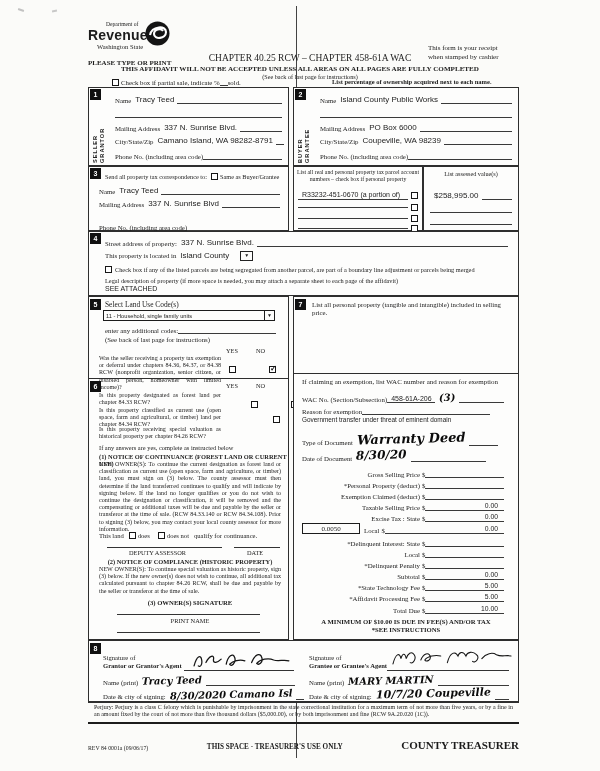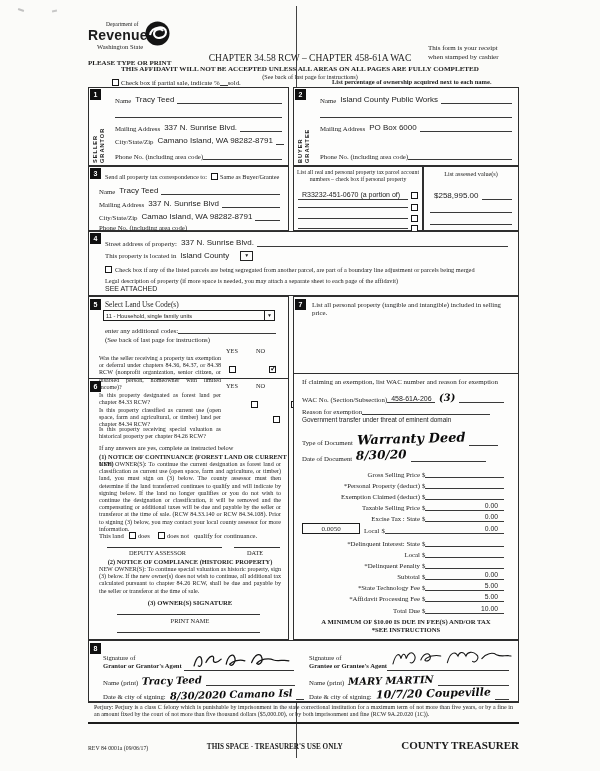--- a/index.html
+++ b/index.html
@@ -46,21 +46,21 @@
   <div class="abs" style="left:88px;top:21px;width:110px">
     <svg class="abs" style="left:56px;top:-1px" width="27" height="27" viewBox="0 0 27 27">
       <circle cx="13.5" cy="13.5" r="12" fill="#141414"></circle>
       <path d="M6,15 C8,6 22,5 22,12 C22,19 10,20 10,14 C10,9 17,8 19,11" stroke="#fff" stroke-width="2.1" fill="none"></path>
     </svg>
     <div style="font-size:5.6px;margin-left:18px">Department of</div>
     <div class="sans b" style="font-size:14px;letter-spacing:.2px">Revenue</div>
     <div style="font-size:6.6px;margin-left:9px">Washington State</div>
   </div>
   <div class="abs b" style="left:88px;top:59px;font-size:7px">PLEASE TYPE OR PRINT</div>
-  <div class="abs c" style="left:150px;top:53px;width:320px;font-size:9.5px">CHAPTER 34.58 RCW – CHAPTER 458-61A WAC</div>
+  <div class="abs c" style="left:150px;top:53px;width:320px;font-size:9.5px">CHAPTER 40.25 RCW – CHAPTER 458-61A WAC</div>
   <div class="abs" style="left:428px;top:44px;font-size:7px;line-height:8.5px">
     <div>This form is your receipt</div>
     <div>when stamped by cashier</div>
   </div>
   <div class="abs b c" style="left:70px;top:65px;width:460px;font-size:7.1px">THIS AFFIDAVIT WILL NOT BE ACCEPTED UNLESS ALL AREAS ON ALL PAGES ARE FULLY COMPLETED</div>
   <div class="abs c" style="left:150px;top:73px;width:320px;font-size:6.2px">(See back of last page for instructions)</div>
 
   <div class="frow" style="left:112px;top:76px;height:10px">
     <span class="cb"></span>
     <span class="lbl" style="margin-left:2px">Check box if partial sale, indicate %</span>
@@ -105,20 +105,25 @@
     </div>
     <div class="frow" style="left:26px;right:6px;top:5px;height:11px">
       <span class="lbl">Name</span>
       <span class="val">Island County Public Works</span>
       <span class="fl"></span>
     </div>
     <div class="abs fl" style="left:26px;right:6px;top:21px;height:9px"></div>
     <div class="frow" style="left:26px;right:6px;top:33px;height:11px">
       <span class="lbl">Mailing Address</span>
       <span class="val">PO Box 6000</span>
+      <span class="fl"></span>
+    </div>
+    <div class="frow" style="left:26px;right:6px;top:46px;height:11px">
+      <span class="lbl">City/State/Zip</span>
+      <span class="val">Coupeville,  WA  98239</span>
       <span class="fl"></span>
     </div>
     <div class="frow" style="left:26px;right:6px;top:61px;height:11px">
       <span class="lbl">Phone No. (including area code)</span>
       <span class="fl"></span>
     </div>
   </div>
 
   <div class="box" style="left:88px;top:166px;width:201px;height:65px">
     <div class="numbox" style="left:1px;top:1px">3</div>
@@ -128,25 +133,20 @@
       <span class="sm">Same as Buyer/Grantee</span>
     </div>
     <div class="frow" style="left:10px;right:8px;top:17px;height:11px">
       <span class="lbl">Name</span>
       <span class="val">Tracy Teed</span>
       <span class="fl"></span>
     </div>
     <div class="frow" style="left:10px;right:8px;top:30px;height:11px">
       <span class="lbl">Mailing Address</span>
       <span class="val">337 N. Sunrise Blvd</span>
-      <span class="fl"></span>
-    </div>
-    <div class="frow" style="left:10px;right:8px;top:43px;height:11px">
-      <span class="lbl">City/State/Zip</span>
-      <span class="val">Camao Island,  WA  98282-8791</span>
       <span class="fl"></span>
     </div>
     <div class="frow" style="left:10px;right:8px;top:55px;height:9px">
       <span class="lbl">Phone No. (including area code)</span>
       <span class="fl"></span>
     </div>
   </div>
 
   <div class="box" style="left:293px;top:166px;width:130px;height:65px">
     <div class="c" style="font-size:5.8px;line-height:6.6px;padding:2px 3px 0">List all real and personal property tax parcel account numbers – check box if personal property</div>

